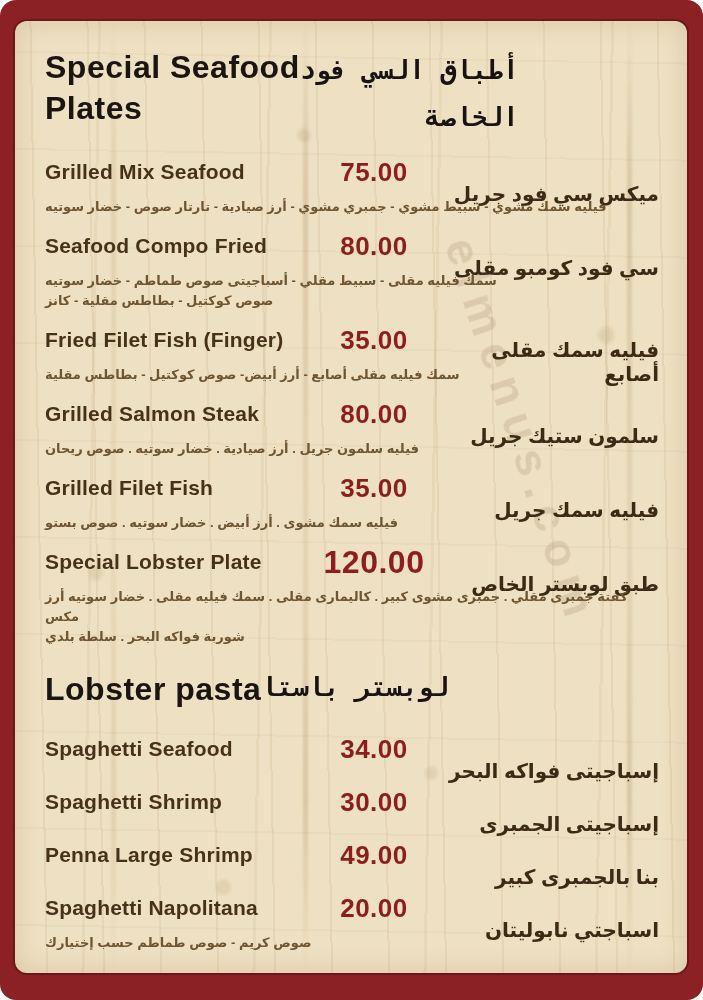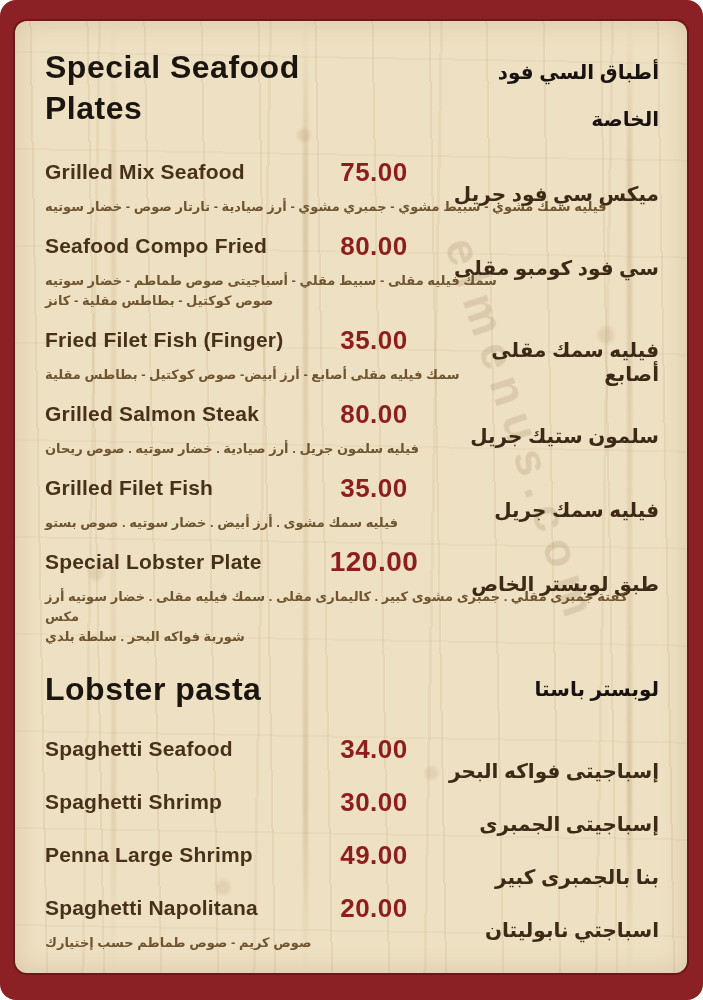--- a/index.html
+++ b/index.html
@@ -35,32 +35,32 @@
     background:linear-gradient(rgba(146,112,62,.0), rgba(146,112,62,.22) 18%, rgba(146,112,62,.10) 55%, rgba(146,112,62,.22) 82%, rgba(146,112,62,0));
     filter:blur(1px);}
   .watermark{
     position:absolute;color:rgba(120,94,58,.16);font-size:46px;font-weight:bold;
     letter-spacing:10px;white-space:nowrap;pointer-events:none;filter:blur(.6px);
   }
   .wm1{top:210px;left:470px;transform:rotate(72deg);transform-origin:left top;}
 
   .content{position:relative;padding:26px 28px 0 30px;}
 
-  .sec-header{display:flex;justify-content:space-between;align-items:flex-start;}
+  .sec-header{display:flex;align-items:flex-start;}
   .sec-title-en{font-size:32px;line-height:41px;font-weight:bold;color:#1b1510;letter-spacing:.5px;}
-  .sec-title-ar{font-size:20px;line-height:47px;font-weight:bold;color:#181310;direction:rtl;text-align:right;padding-top:2px;}
+  .sec-title-ar{font-size:26px;line-height:47px;font-weight:bold;color:#181310;direction:rtl;text-align:right;padding-top:2px;font-family:Liberation Mono, monospace;}
   .hdr2{margin-top:20px;}
   .hdr2 .sec-title-en{line-height:44px;}
   .hdr2 .sec-title-ar{line-height:44px;padding-top:0;}
 
   .row{display:flex;align-items:center;height:30px;margin-top:14px;}
   .row.pasta{margin-top:23px;}
   .name-en{width:268px;font-size:21px;font-weight:bold;color:#47311a;letter-spacing:.2px;}
   .price{width:122px;text-align:center;font-size:26px;font-weight:bold;color:#8e1d1d;letter-spacing:.5px;}
-  .price.big{font-size:28px;}
+  .price.big{font-size:32px;}
   .name-ar{flex:1;text-align:right;direction:rtl;font-size:20px;font-weight:bold;color:#3c2a16;margin-top:44px;}
 
   .desc{margin-top:10px;text-align:left;font-size:13px;line-height:20px;font-weight:bold;color:#6f5631;direction:rtl;}
   .desc.tight{}
 </style>
 </head>
 <body>
 
 <div class="card">
   <div class="panel">

